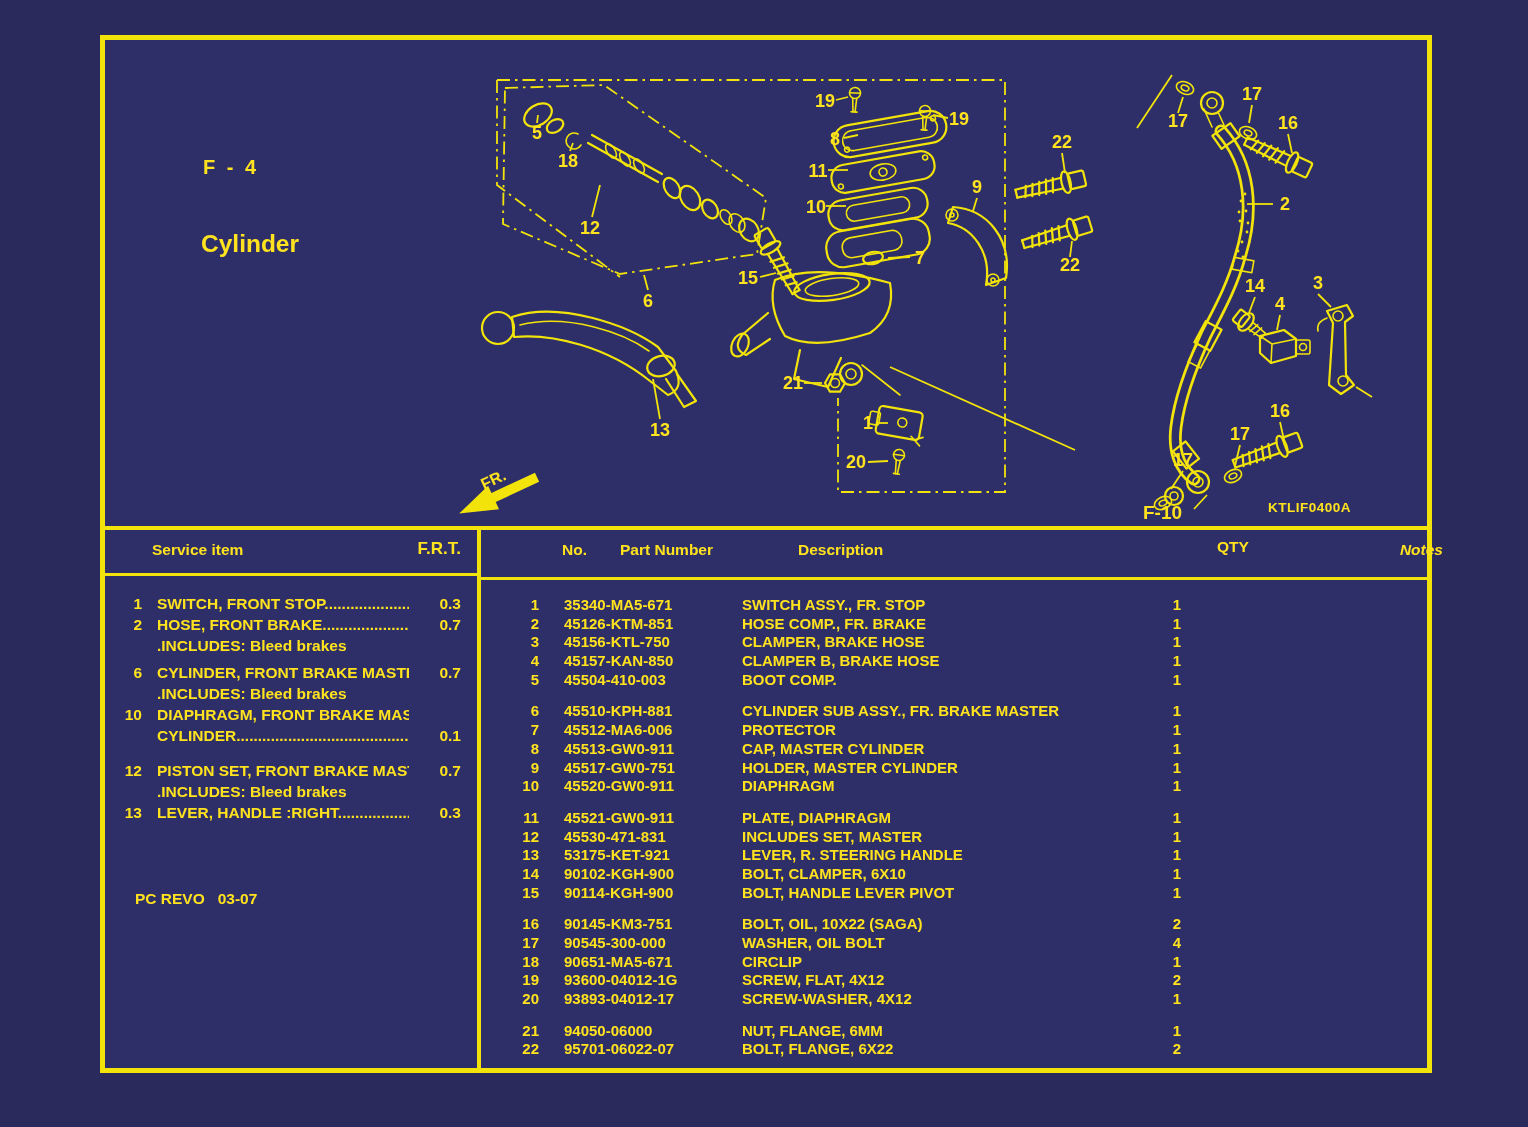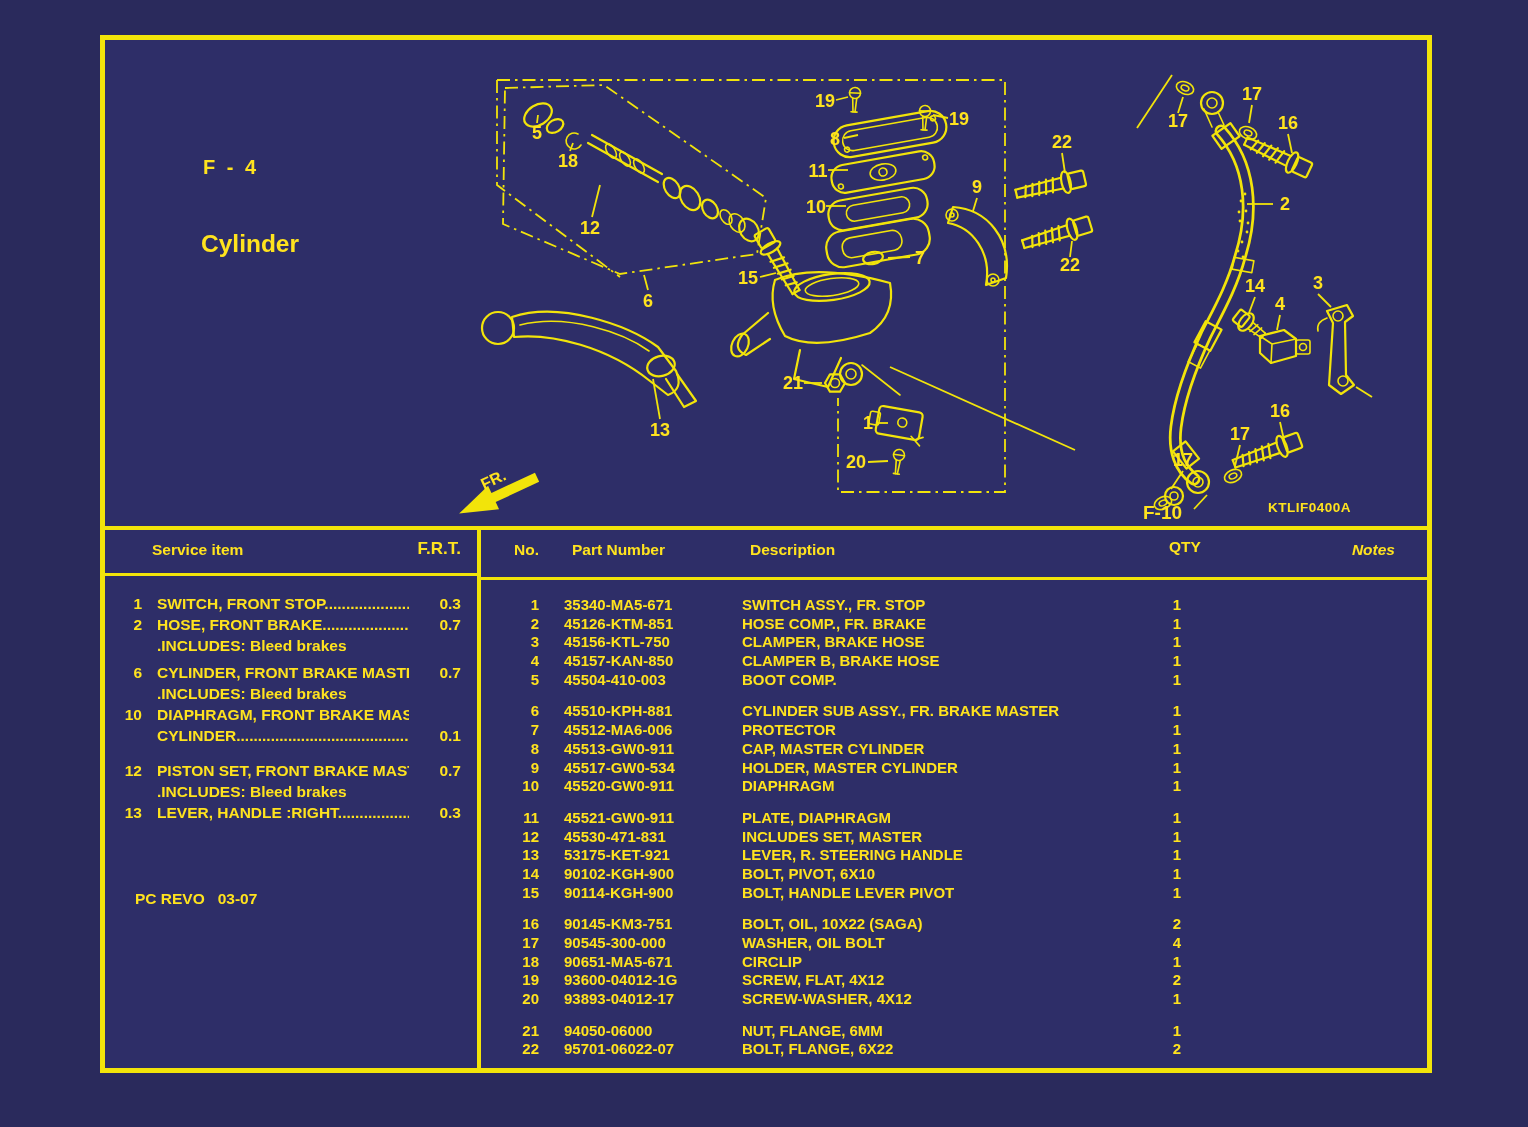--- a/index.html
+++ b/index.html
@@ -48,21 +48,21 @@
   .srow{display:flex;height:21px;line-height:21px;font-size:15.5px;}
   .sno{width:37px;text-align:right;flex:none;}
   .sitem{margin-left:15px;flex:1;white-space:nowrap;overflow:hidden;}
   .sfrt{width:52px;text-align:right;padding-right:16px;flex:none;}
   .gap-sm{margin-top:6px;}
   .gap-lg{margin-top:14px;}
   .sfooter{position:absolute;left:30px;bottom:12px;font-size:15.5px;white-space:pre;}
 
   
   .ptable{position:absolute;left:376px;top:486px;right:0;height:542px;}
-  .ph{position:absolute;top:15px;font-size:15.5px;}
+  .ph{position:absolute;top:15px;font-size:15.5px;margin-left:48px;}
   .ph-no{left:28px;width:30px;text-align:right;}
   .ph-part{left:91px;}
   .ph-desc{left:269px;}
   .ph-qty{left:659px;width:90px;text-align:center;top:12px;}
   .ph-notes{left:824px;width:90px;text-align:right;font-style:italic;}
   #parts-rows{position:absolute;left:0;top:70px;right:0;}
   .prow{display:flex;height:18.7px;line-height:18.7px;font-size:15px;}
   .pno{width:58px;text-align:right;flex:none;}
   .ppart{margin-left:25px;width:170px;flex:none;white-space:nowrap;}
   .pdesc{margin-left:8px;width:380px;flex:none;white-space:nowrap;}
@@ -463,21 +463,21 @@
         </div>
         <div class="prow">
           <span class="pno">8</span>
           <span class="ppart">45513-GW0-911</span>
           <span class="pdesc">CAP, MASTER CYLINDER</span>
           <span class="pqty">1</span>
           <span class="pnotes"></span>
         </div>
         <div class="prow">
           <span class="pno">9</span>
-          <span class="ppart">45517-GW0-534</span>
+          <span class="ppart">45517-GW0-751</span>
           <span class="pdesc">HOLDER, MASTER CYLINDER</span>
           <span class="pqty">1</span>
           <span class="pnotes"></span>
         </div>
         <div class="prow">
           <span class="pno">10</span>
           <span class="ppart">45520-GW0-911</span>
           <span class="pdesc">DIAPHRAGM</span>
           <span class="pqty">1</span>
           <span class="pnotes"></span>
@@ -499,21 +499,21 @@
         <div class="prow">
           <span class="pno">13</span>
           <span class="ppart">53175-KET-921</span>
           <span class="pdesc">LEVER, R. STEERING HANDLE</span>
           <span class="pqty">1</span>
           <span class="pnotes"></span>
         </div>
         <div class="prow">
           <span class="pno">14</span>
           <span class="ppart">90102-KGH-900</span>
-          <span class="pdesc">BOLT, PIVOT, 6X10</span>
+          <span class="pdesc">BOLT, CLAMPER, 6X10</span>
           <span class="pqty">1</span>
           <span class="pnotes"></span>
         </div>
         <div class="prow">
           <span class="pno">15</span>
           <span class="ppart">90114-KGH-900</span>
           <span class="pdesc">BOLT, HANDLE LEVER PIVOT</span>
           <span class="pqty">1</span>
           <span class="pnotes"></span>
         </div>

